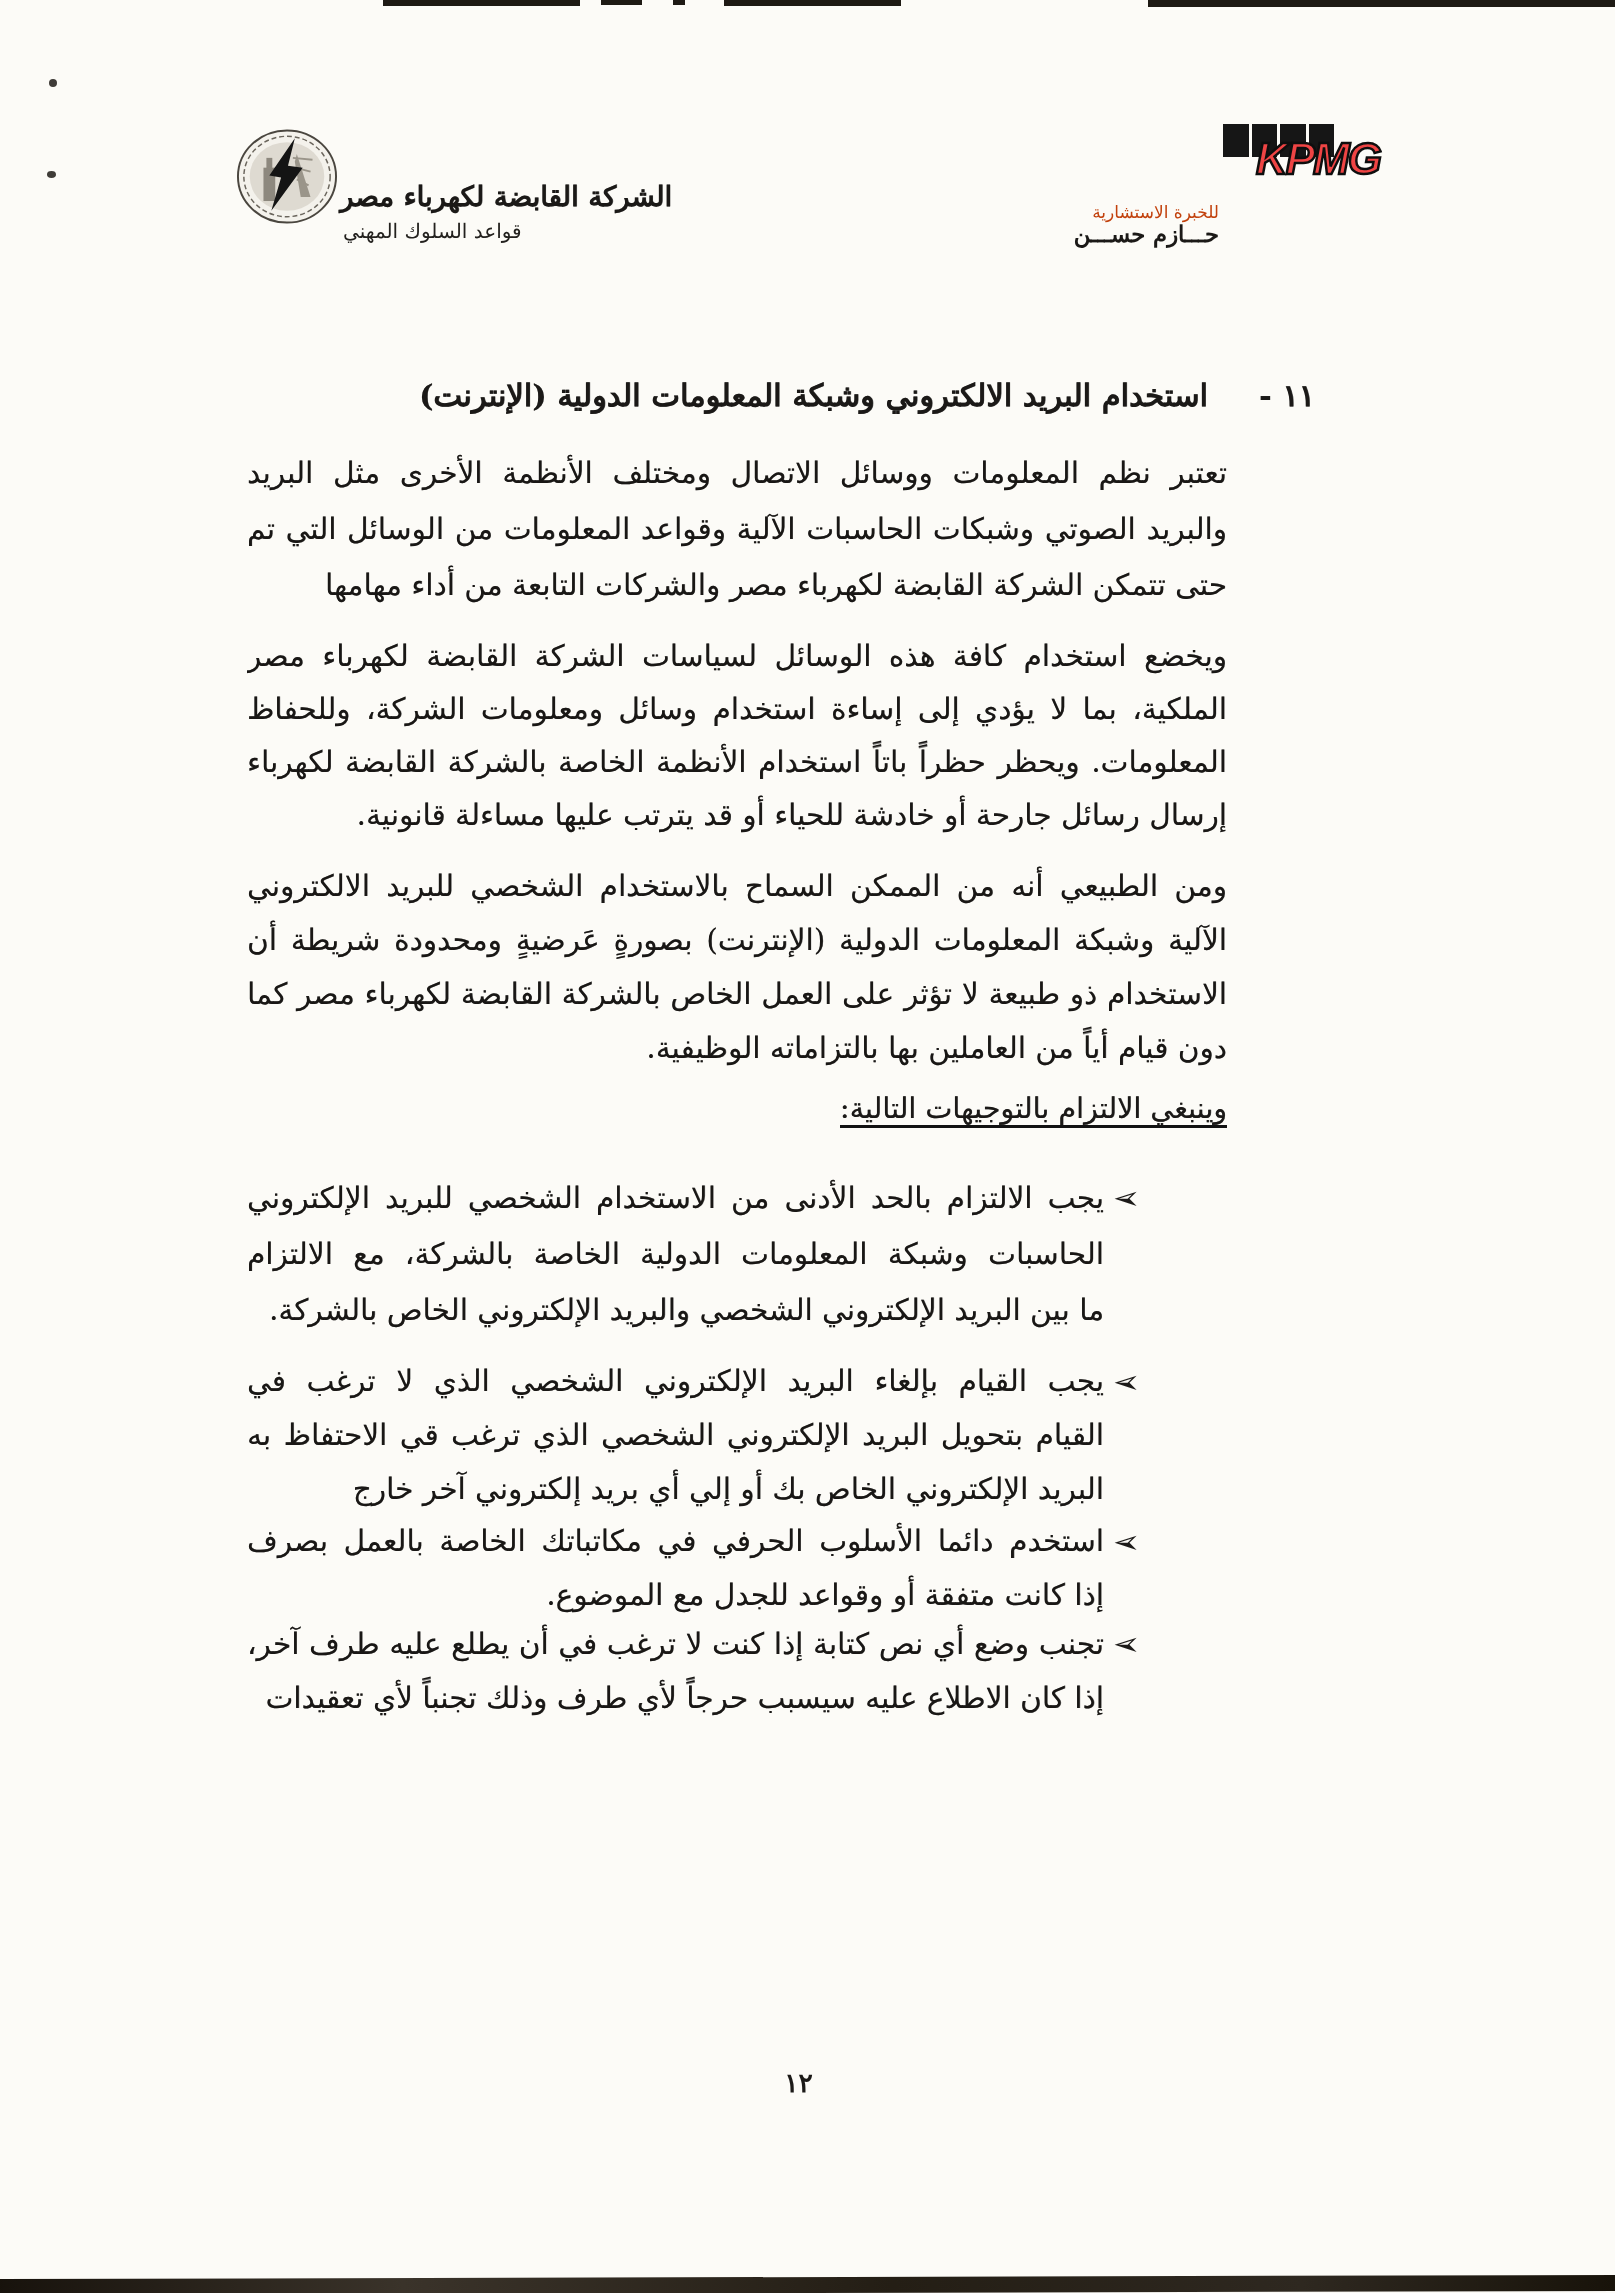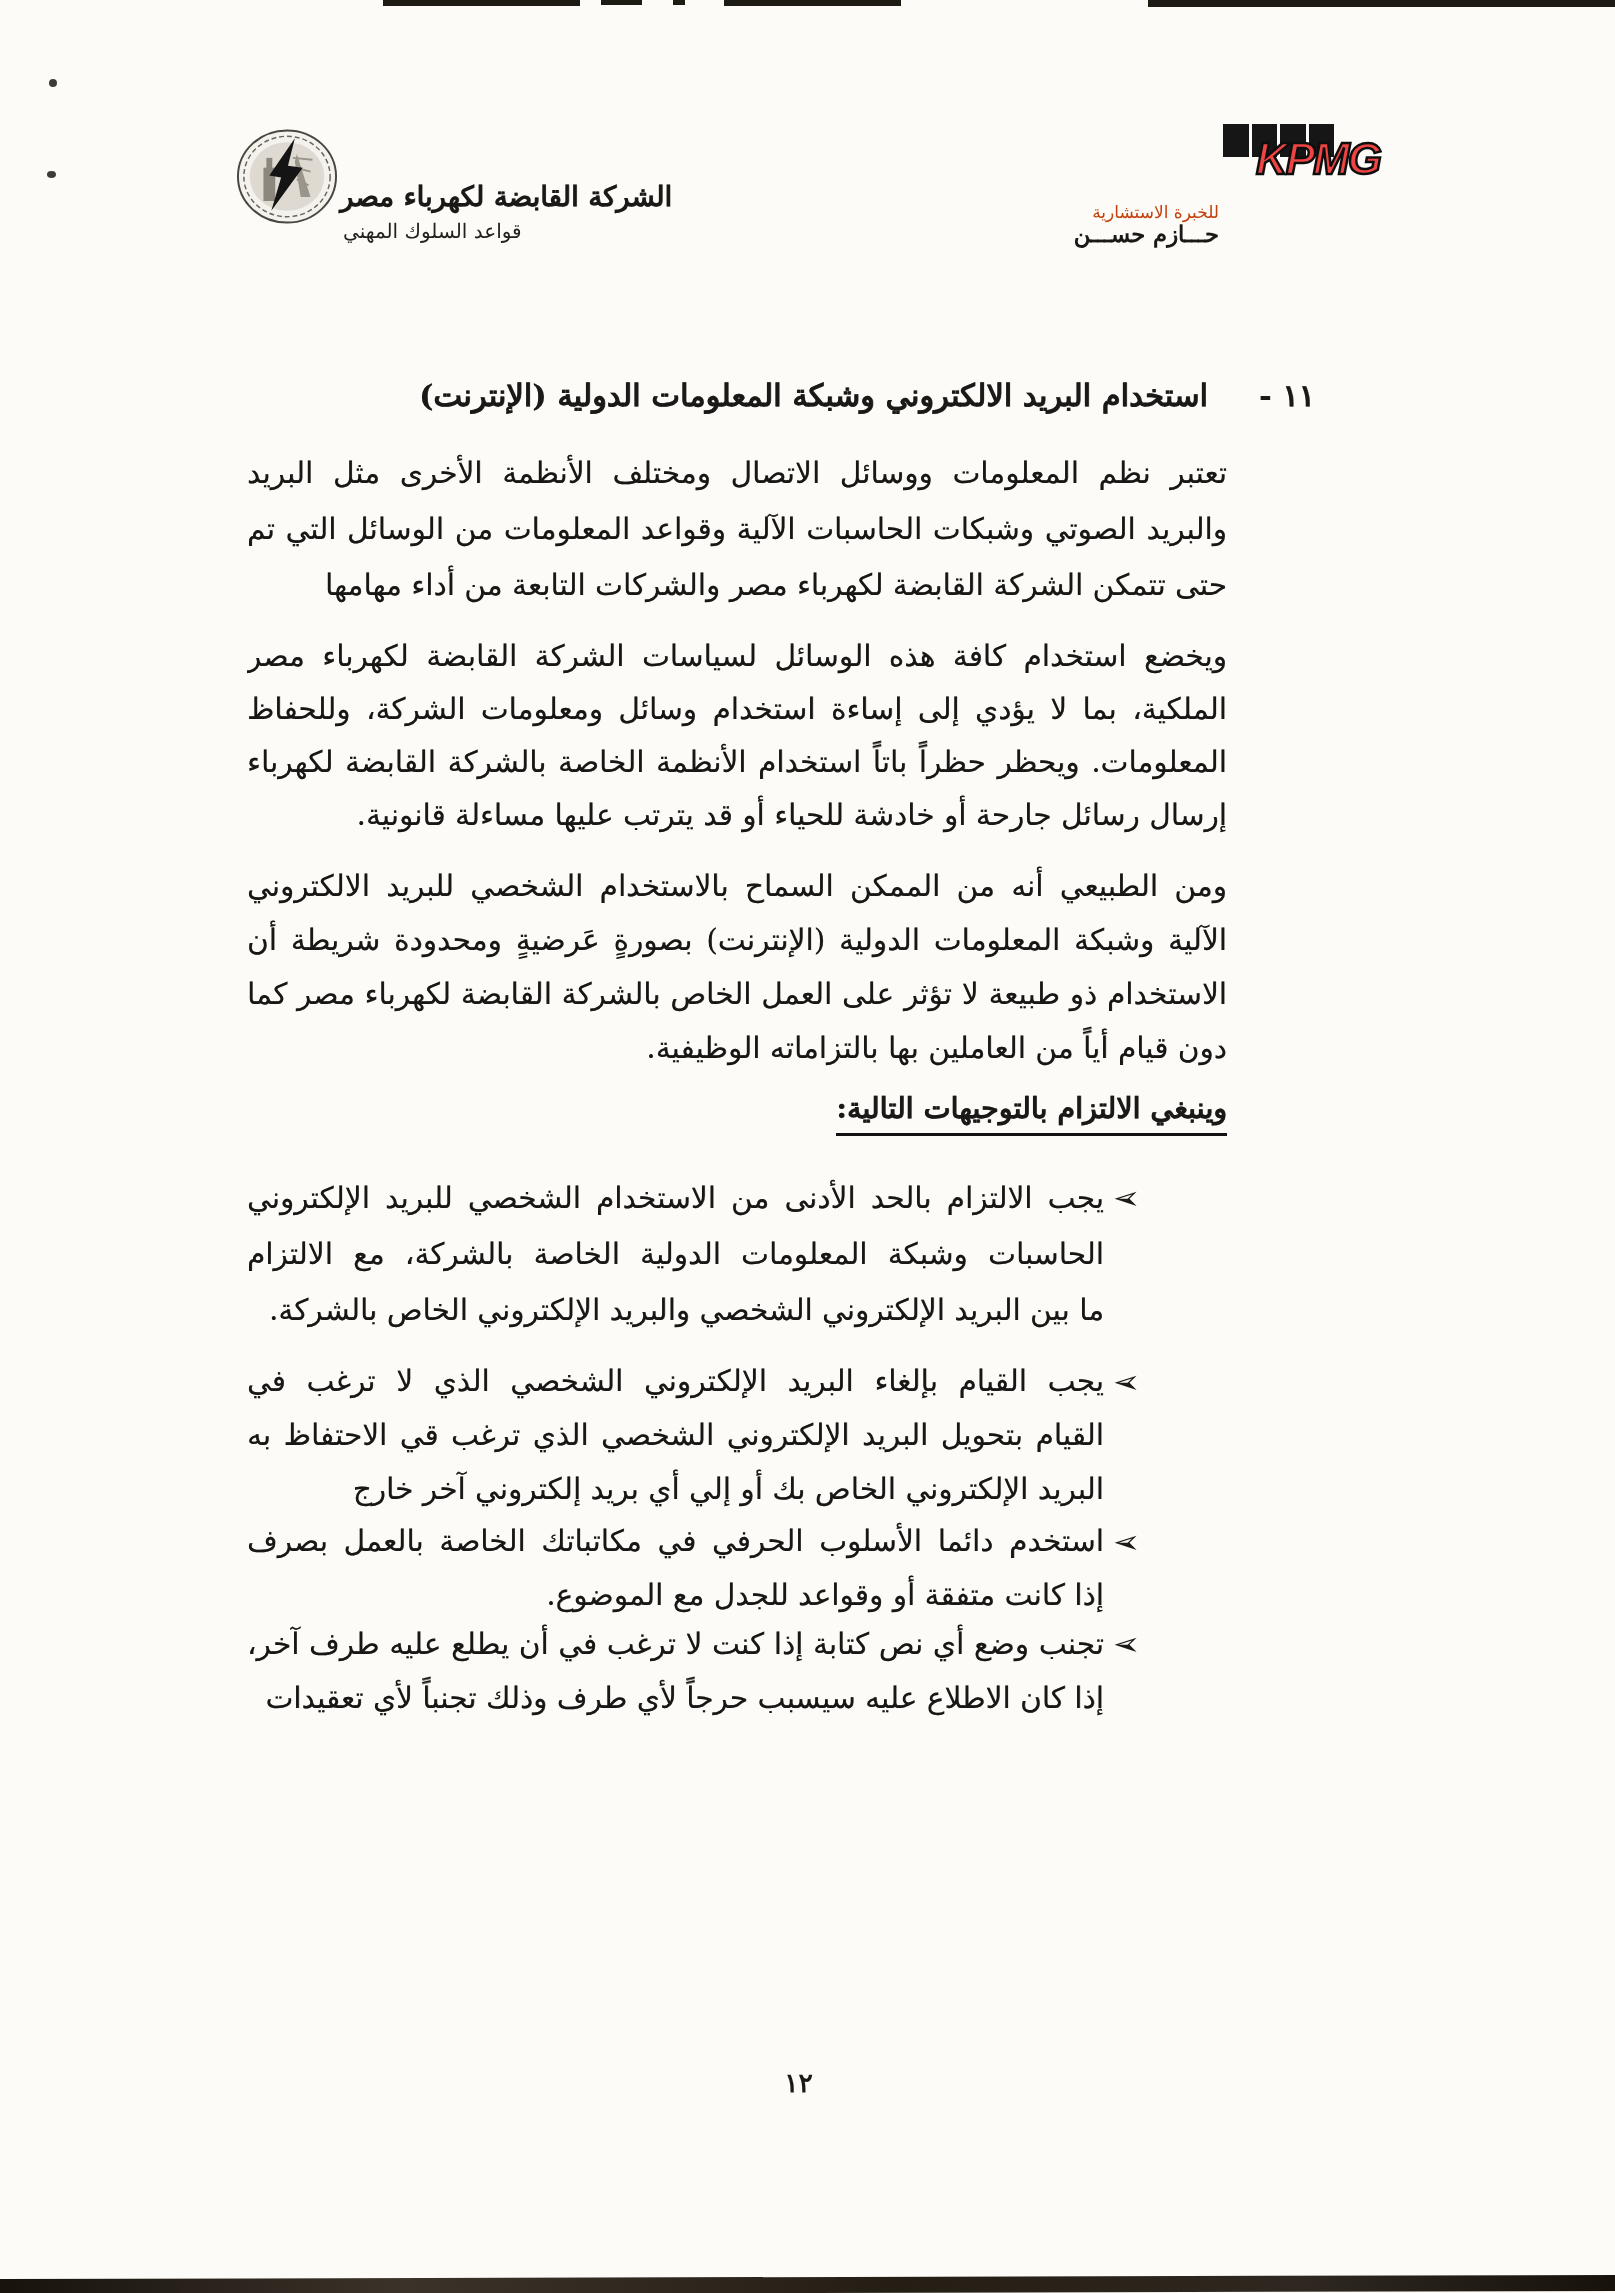--- a/index.html
+++ b/index.html
@@ -72,22 +72,22 @@
   }
   .tline{height:55px;line-height:55px;overflow:hidden;white-space:normal;}
   .pitch54 .tline{height:53px;line-height:53px;}
   .pitch55 .tline{height:54px;line-height:54px;}
   .pitch57 .tline{height:56px;line-height:56px;}
   .tline.just{text-align:justify;}
   .tline.just::after{content:"";display:inline-block;width:100%;height:0;line-height:0;vertical-align:top;}
   .tline.last{text-align:start;}
   .directives{
     position:absolute;right:389px;top:1091px;
-    font-family:"DejaVu Serif", serif;font-size:28.6px;font-weight:bold;direction:rtl;
-    border-bottom:3px solid #121212;padding-bottom:8px;
+    font-family:"DejaVu Serif", serif;font-size:28.6px;font-weight:normal;direction:rtl;
+    border-bottom:3px solid #121212;padding-bottom:0;
     text-shadow:0.4px 0.4px 0.5px rgba(25,25,25,.7);white-space:nowrap;text-align:right;
   }
   .marker{
     position:absolute;right:471px;width:37px;text-align:center;
     font-size:32.5px;color:#1c1a18;transform:scaleX(-1);
     font-family:"DejaVu Sans", sans-serif;line-height:49px;
   }
   .page-num{
     position:absolute;left:757px;top:2067px;width:83px;text-align:center;
     font-size:26.6px;font-weight:bold;direction:rtl;

